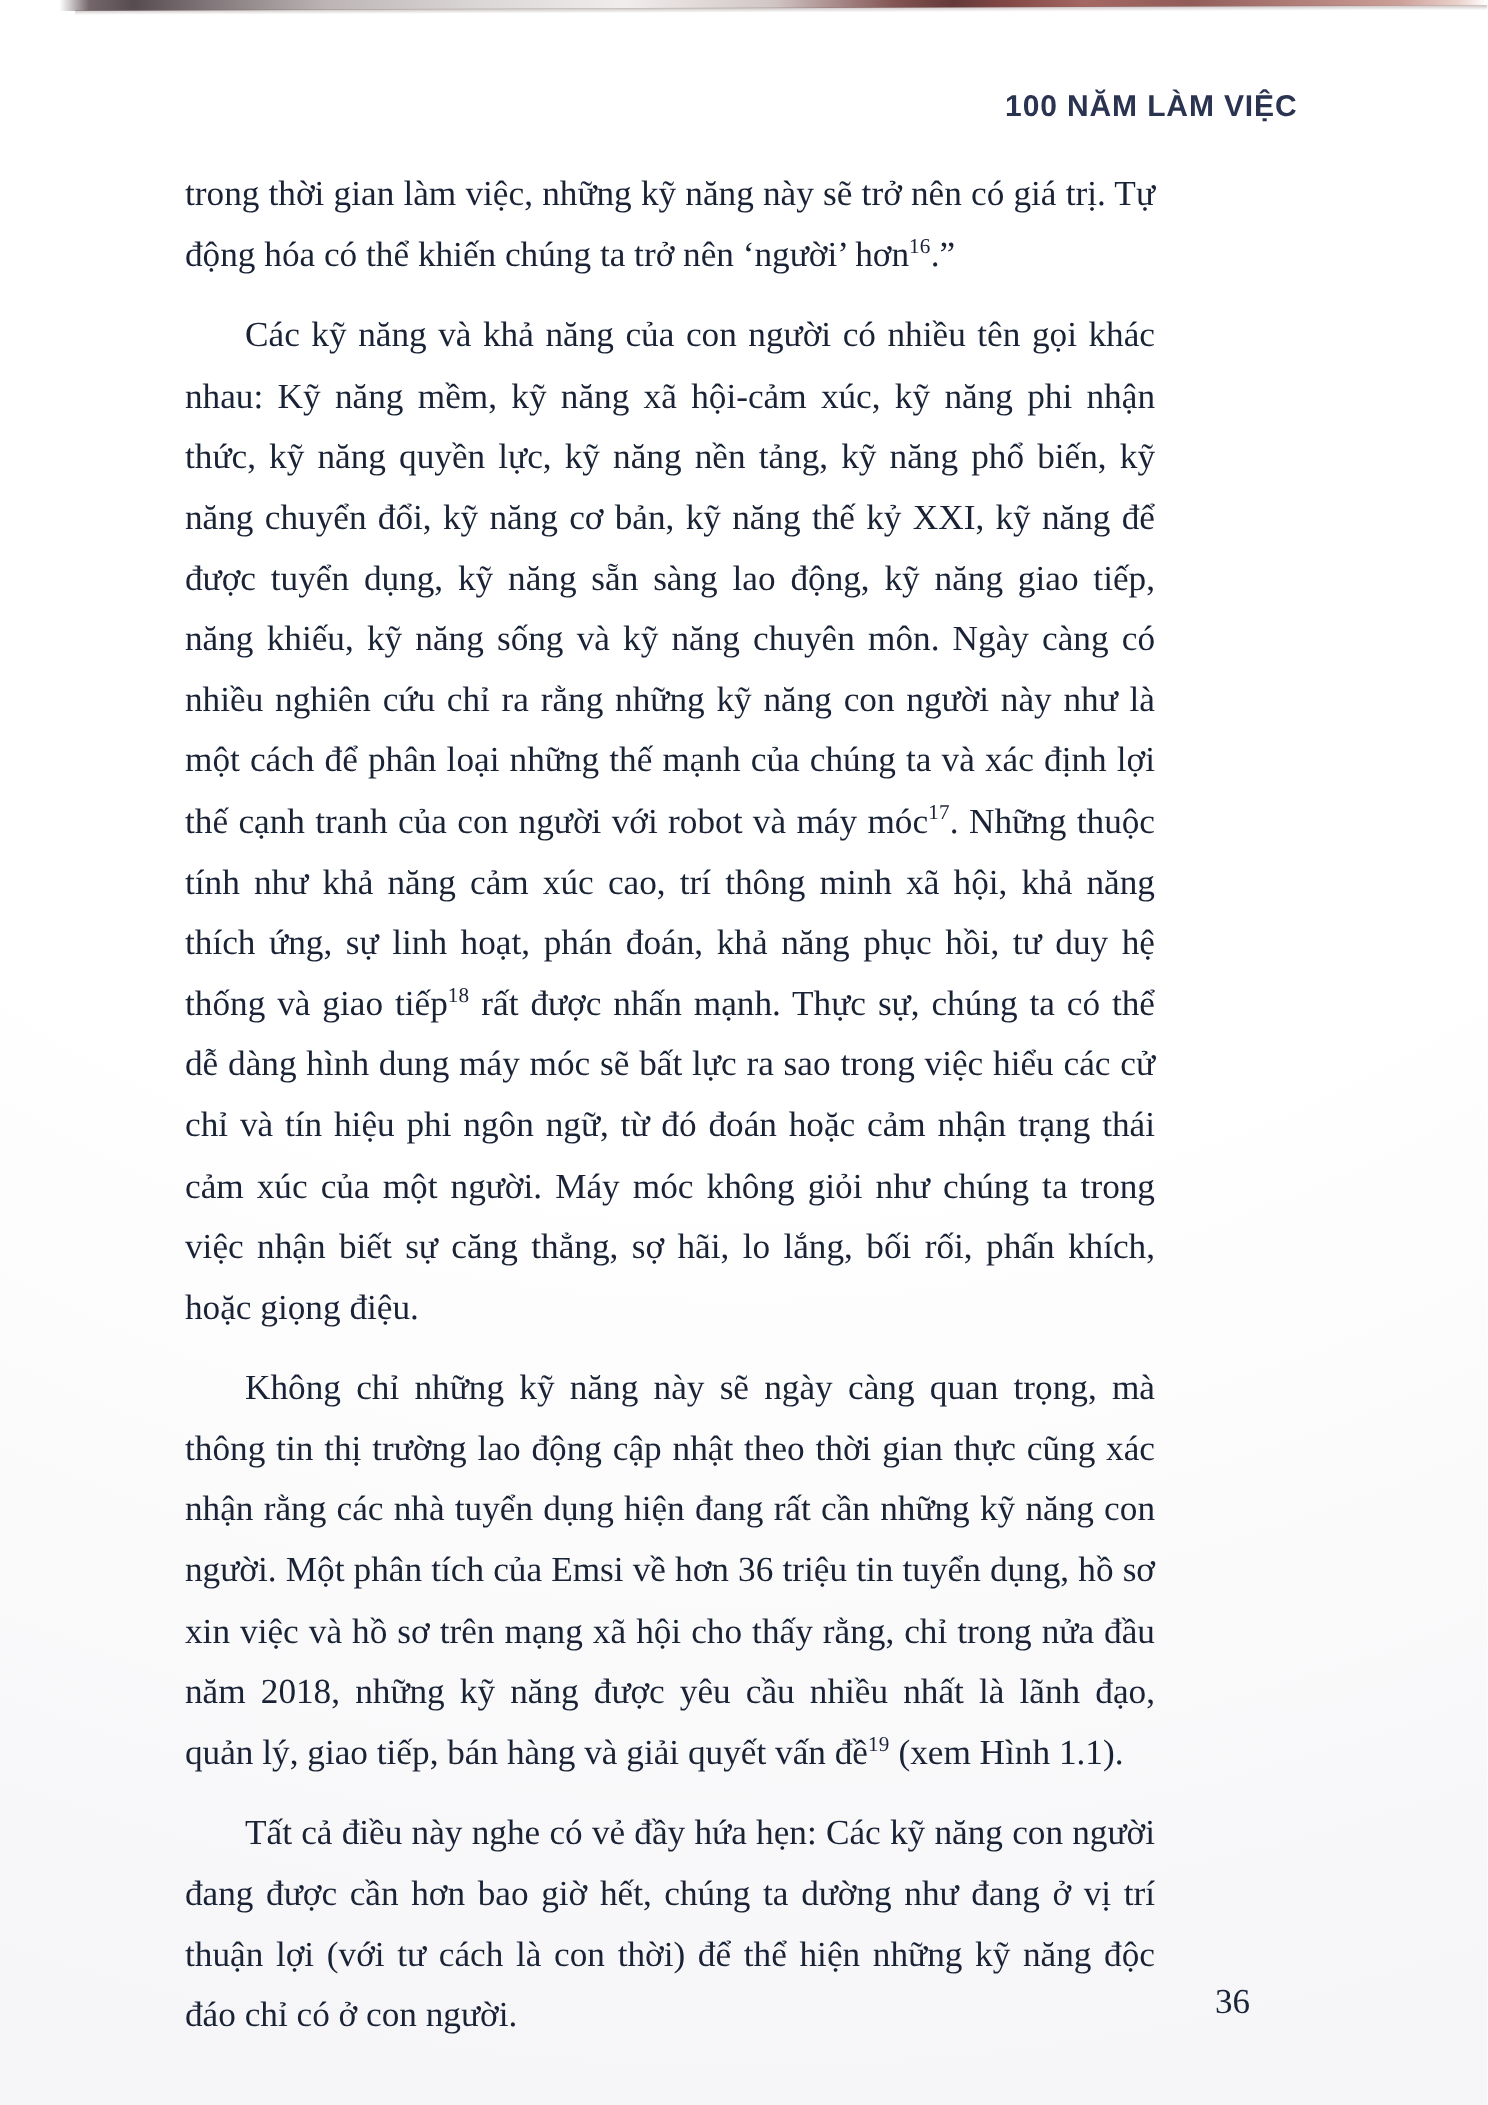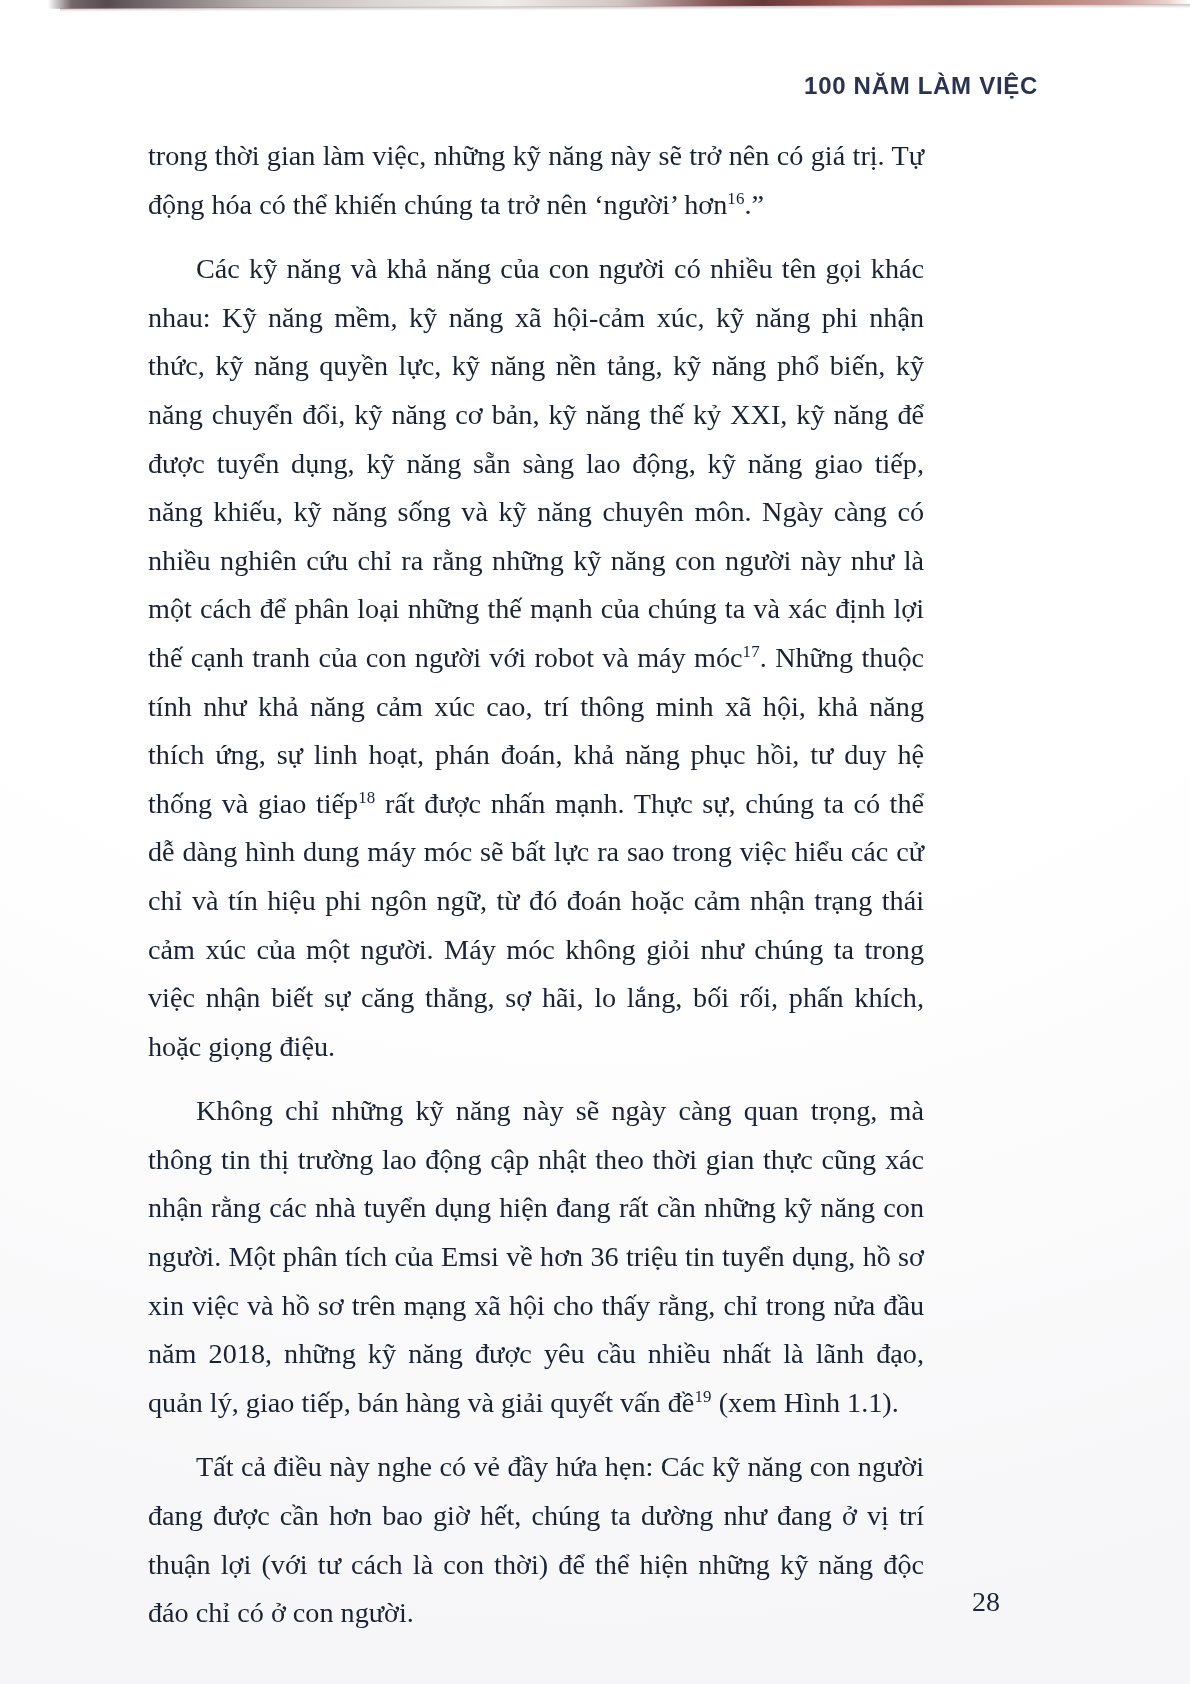--- a/index.html
+++ b/index.html
@@ -135,13 +135,13 @@
 
 <div class="running-header">100 NĂM LÀM VIỆC</div>
 
 <div class="text-column" id="body-column">
     <p class="para"><span>trong thời gian làm việc, những kỹ năng này sẽ trở nên có giá trị. Tự động hóa có thể khiến chúng ta trở nên ‘người’ hơn</span><sup class="fn">16</sup><span>.”</span></p>
     <p class="para indented"><span>Các kỹ năng và khả năng của con người có nhiều tên gọi khác nhau: Kỹ năng mềm, kỹ năng xã hội-cảm xúc, kỹ năng phi nhận thức, kỹ năng quyền lực, kỹ năng nền tảng, kỹ năng phổ biến, kỹ năng chuyển đổi, kỹ năng cơ bản, kỹ năng thế kỷ XXI, kỹ năng để được tuyển dụng, kỹ năng sẵn sàng lao động, kỹ năng giao tiếp, năng khiếu, kỹ năng sống và kỹ năng chuyên môn. Ngày càng có nhiều nghiên cứu chỉ ra rằng những kỹ năng con người này như là một cách để phân loại những thế mạnh của chúng ta và xác định lợi thế cạnh tranh của con người với robot và máy móc</span><sup class="fn">17</sup><span>. Những thuộc tính như khả năng cảm xúc cao, trí thông minh xã hội, khả năng thích ứng, sự linh hoạt, phán đoán, khả năng phục hồi, tư duy hệ thống và giao tiếp</span><sup class="fn">18</sup><span> rất được nhấn mạnh. Thực sự, chúng ta có thể dễ dàng hình dung máy móc sẽ bất lực ra sao trong việc hiểu các cử chỉ và tín hiệu phi ngôn ngữ, từ đó đoán hoặc cảm nhận trạng thái cảm xúc của một người. Máy móc không giỏi như chúng ta trong việc nhận biết sự căng thẳng, sợ hãi, lo lắng, bối rối, phấn khích, hoặc giọng điệu.</span></p>
     <p class="para indented"><span>Không chỉ những kỹ năng này sẽ ngày càng quan trọng, mà thông tin thị trường lao động cập nhật theo thời gian thực cũng xác nhận rằng các nhà tuyển dụng hiện đang rất cần những kỹ năng con người. Một phân tích của Emsi về hơn 36 triệu tin tuyển dụng, hồ sơ xin việc và hồ sơ trên mạng xã hội cho thấy rằng, chỉ trong nửa đầu năm 2018, những kỹ năng được yêu cầu nhiều nhất là lãnh đạo, quản lý, giao tiếp, bán hàng và giải quyết vấn đề</span><sup class="fn">19</sup><span> (xem Hình 1.1).</span></p>
     <p class="para indented"><span>Tất cả điều này nghe có vẻ đầy hứa hẹn: Các kỹ năng con người đang được cần hơn bao giờ hết, chúng ta dường như đang ở vị trí thuận lợi (với tư cách là con thời) để thể hiện những kỹ năng độc đáo chỉ có ở con người.</span></p>
   </div>
 
-<div class="folio">28</div>
+<div class="folio">36</div>
 
 </body></html>

